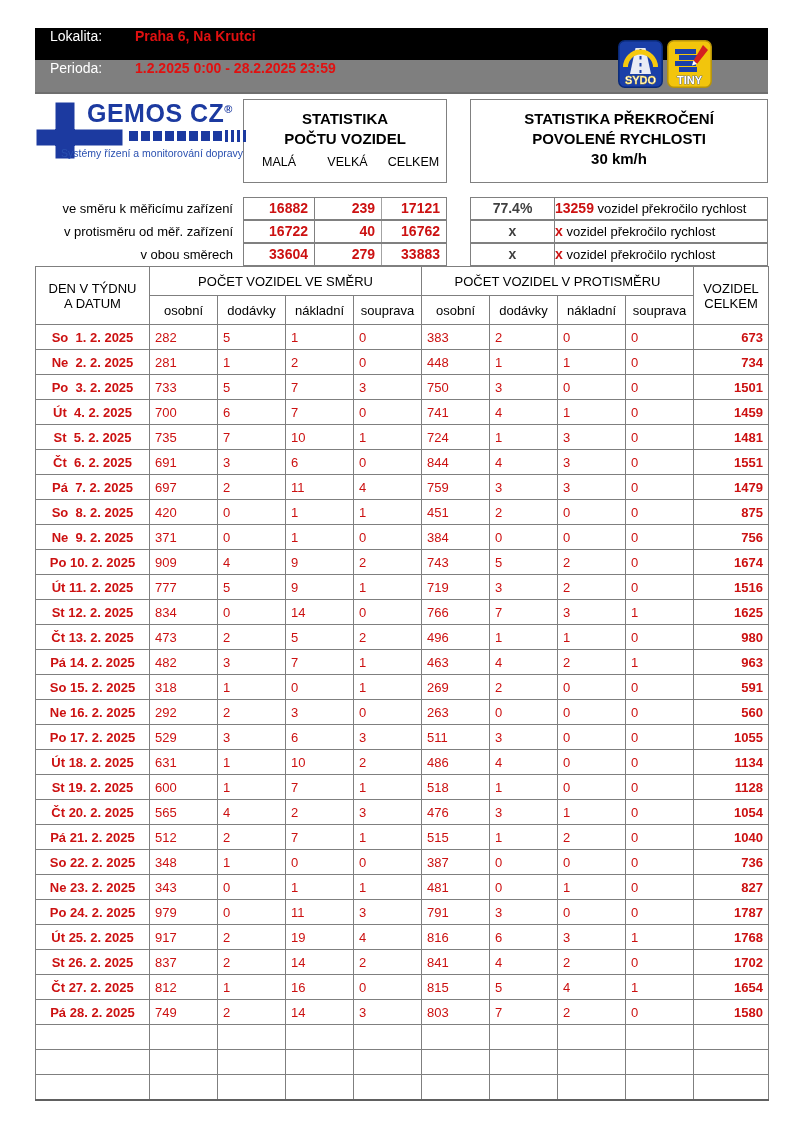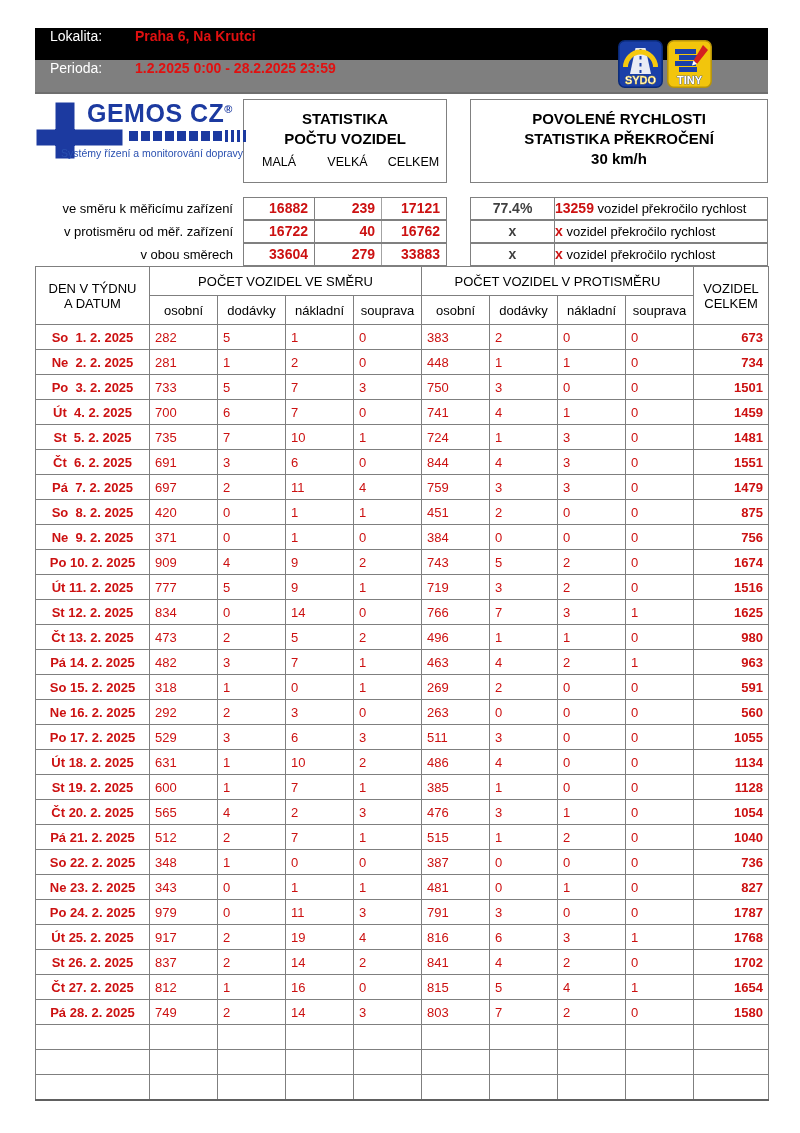--- a/index.html
+++ b/index.html
@@ -127,22 +127,22 @@
         <div class="box-title">STATISTIKA</div>
         <div class="box-title">POČTU VOZIDEL</div>
         <div class="size-cols">
           <span class="sc sc1">MALÁ</span>
           <span class="sc sc2">VELKÁ</span>
           <span class="sc sc3">CELKEM</span>
         </div>
       </div>
 
       <div class="box box2">
+        <div class="box-title">STATISTIKA PŘEKROČENÍ</div>
         <div class="box-title">POVOLENÉ RYCHLOSTI</div>
-        <div class="box-title">STATISTIKA PŘEKROČENÍ</div>
         <div class="box-title">30 km/h</div>
       </div>
     </div>
 
     <div class="sums">
       <div class="sum-row">
         <div class="sum-label">ve směru k měřicímu zařízení</div>
         <div class="sum-counts">
           <div class="c cc1">16882</div>
           <div class="c cc2">239</div>
@@ -433,21 +433,21 @@
             <td class="c-val">0</td>
             <td class="c-val">0</td>
             <td class="c-total">1134</td>
           </tr>
           <tr class="dr">
             <td class="c-date">St 19. 2. 2025</td>
             <td class="c-val">600</td>
             <td class="c-val">1</td>
             <td class="c-val">7</td>
             <td class="c-val">1</td>
-            <td class="c-val">385</td>
+            <td class="c-val">518</td>
             <td class="c-val">1</td>
             <td class="c-val">0</td>
             <td class="c-val">0</td>
             <td class="c-total">1128</td>
           </tr>
           <tr class="dr">
             <td class="c-date">Čt 20. 2. 2025</td>
             <td class="c-val">565</td>
             <td class="c-val">4</td>
             <td class="c-val">2</td>

